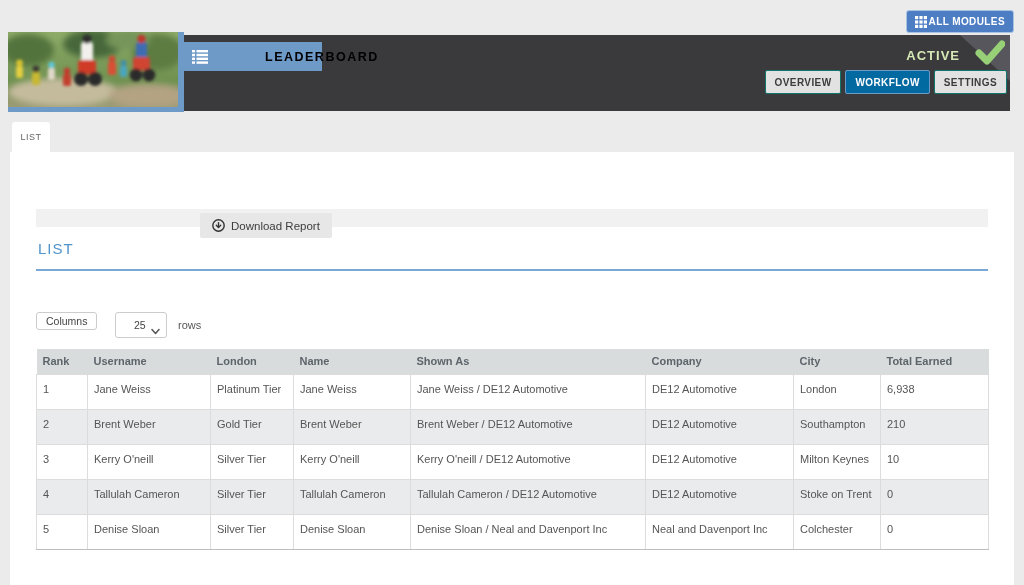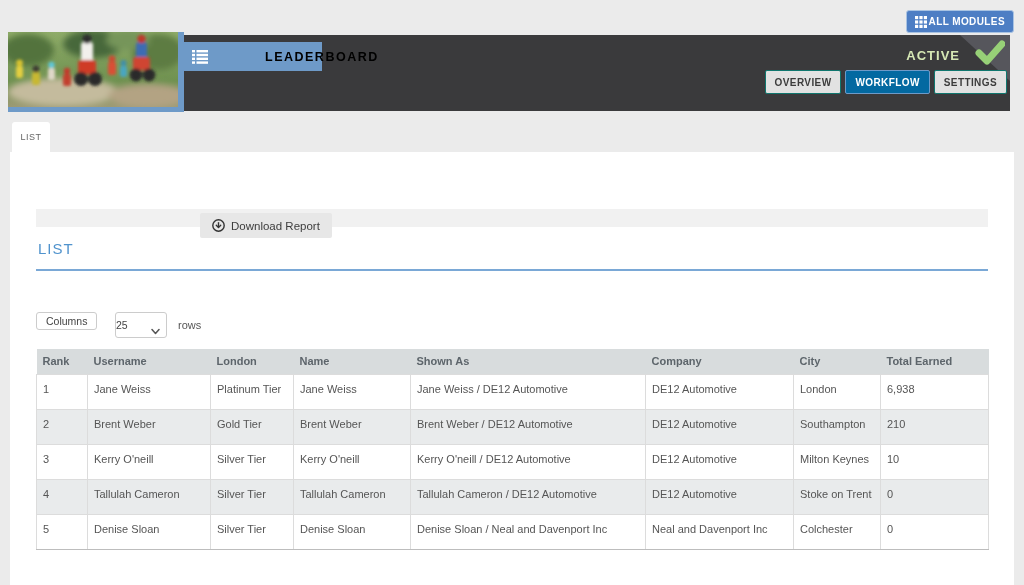--- a/index.html
+++ b/index.html
@@ -44,21 +44,21 @@
   .section-title { position:absolute; top:88px; left:28px; font-size:15px; color:#5093cd;
     letter-spacing:1px; font-weight:normal; }
   .section-rule { position:absolute; top:117px; left:26px; width:952px; border-top:2px solid #7aa8d6; }
 
   .controls { position:absolute; top:160px; left:26px; right:26px; height:27px; }
   .columns-btn { position:absolute; left:0; top:0; height:18px; padding:0 9px; background:#fff;
     border:1px solid #ccc; border-radius:3px; font-size:10.5px; color:#444; cursor:pointer;
     font-family:inherit; }
   .select-wrap { position:absolute; left:79px; top:0; width:52px; height:26px; }
   .select-wrap select { width:100%; height:100%; border:1px solid #ccc; border-radius:3px;
-    background:#fff; font-size:10.5px; color:#444; padding-left:0; appearance:none;
+    background:#fff; font-size:10.5px; color:#444; padding-left:18px; appearance:none;
     -webkit-appearance:none; font-family:inherit; cursor:pointer; }
   .select-wrap .chev { position:absolute; right:7px; top:9px; pointer-events:none; }
   .rows-suffix { position:absolute; left:142px; top:7px; font-size:11px; color:#555; }
   .rows-status { position:absolute; left:0; right:0; top:6px; text-align:center; font-size:11px; color:#555; }
 
   
   .tbl-wrap { position:absolute; top:197px; left:26px; width:952px; }
   table { border-collapse:collapse; width:952px; table-layout:fixed; }
   col.c0{width:51px} col.c1{width:123px} col.c2{width:83px} col.c3{width:117px}
   col.c4{width:235px} col.c5{width:148px} col.c6{width:87px} col.c7{width:108px}

